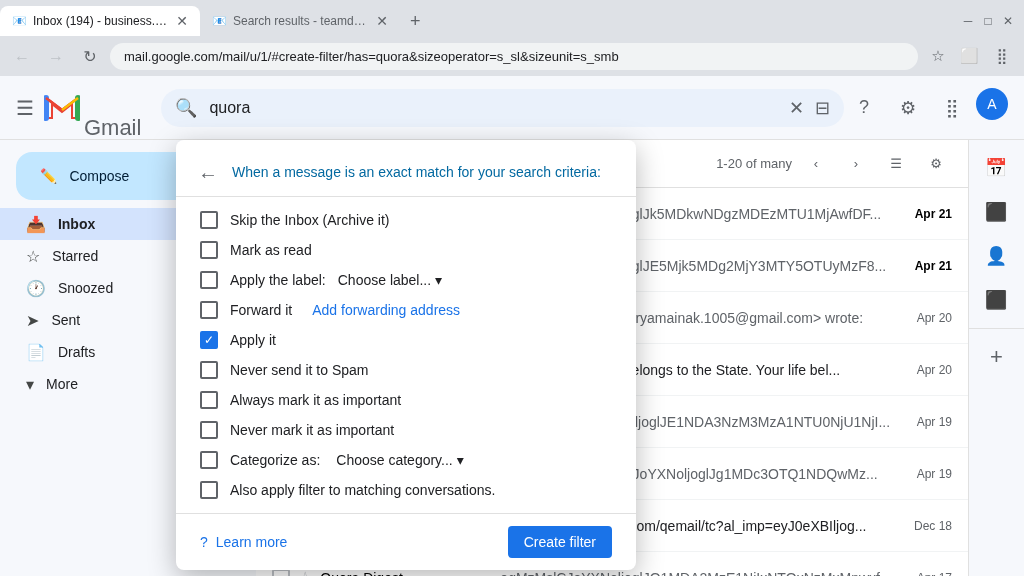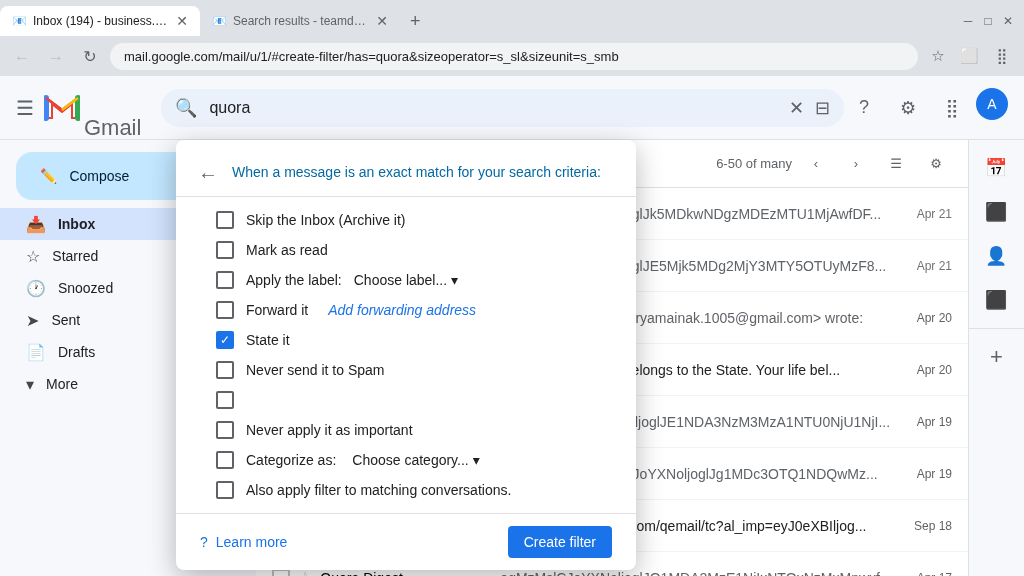--- a/index.html
+++ b/index.html
@@ -51,35 +51,35 @@
     .view-btn { width: 32px; height: 32px; border-radius: 50%; display: flex; align-items: center; justify-content: center; color: #5f6368; cursor: pointer; }
 
     .email-row { display: flex; align-items: center; padding: 0 16px; height: 52px; border-bottom: 1px solid #f1f3f4; cursor: pointer; position: relative; }
     .email-row.unread { font-weight: 600; background: #fff; }
     .email-row .cb { width: 18px; height: 18px; border: 2px solid #bdc1c6; border-radius: 2px; margin-right: 8px; flex-shrink: 0; }
     .email-row .star { color: #bdc1c6; margin-right: 8px; font-size: 16px; cursor: pointer; }
     .email-row .sender { width: 180px; overflow: hidden; text-overflow: ellipsis; white-space: nowrap; font-size: 14px; flex-shrink: 0; }
     .email-row .subject-snippet { flex: 1; overflow: hidden; text-overflow: ellipsis; white-space: nowrap; font-size: 14px; color: #202124; }
     .email-row .subject-snippet .snippet { color: #5f6368; font-weight: 400; }
     .email-row .date { font-size: 12px; color: #5f6368; margin-left: 8px; flex-shrink: 0; width: 50px; text-align: right; }
-    .email-row .date.bold { font-weight: 400; color: #737373; }
+    .email-row .date.bold { font-weight: 700; color: #000000; }
     .quora-highlight { color: #1a73e8; font-weight: 600; }
 
     
     .right-sidebar { width: 56px; display: flex; flex-direction: column; align-items: center; padding: 8px 0; border-left: 1px solid #e0e0e0; gap: 4px; }
     .right-icon { width: 40px; height: 40px; border-radius: 50%; display: flex; align-items: center; justify-content: center; color: #5f6368; cursor: pointer; font-size: 18px; }
     .right-icon.active { color: #1a73e8; }
 
     
     .dialog-overlay { position: absolute; top: 64px; left: 0; right: 0; bottom: 0; z-index: 100; pointer-events: none; }
     .filter-dialog { position: absolute; top: 0; left: 176px; width: 460px; background: #fff; border-radius: 8px; box-shadow: 0 8px 28px rgba(0,0,0,0.28); pointer-events: all; }
     .dialog-header { display: flex; align-items: center; padding: 16px 16px 8px; gap: 8px; border-bottom: 1px solid #e0e0e0; }
     .dialog-back { font-size: 20px; color: #5f6368; cursor: pointer; width: 32px; height: 32px; display: flex; align-items: center; justify-content: center; border-radius: 50%; }
     .dialog-title { font-size: 14px; color: #0369a1; }
-    .dialog-body { padding: 8px 16px; }
+    .dialog-body { padding: 8px 0; }
     .filter-option { display: flex; align-items: center; padding: 6px 24px; gap: 12px; cursor: pointer; }
     .filter-checkbox { width: 18px; height: 18px; border: 2px solid #5f6368; border-radius: 2px; flex-shrink: 0; display: flex; align-items: center; justify-content: center; }
     .filter-checkbox.checked { background: #1a73e8; border-color: #1a73e8; color: white; font-size: 12px; }
     .filter-label { font-size: 14px; color: #202124; }
     .filter-link { color: #1a73e8; font-size: 14px; text-decoration: none; cursor: pointer; }
     .filter-select { display: flex; align-items: flex-start; gap: 4px; }
     .filter-select-btn { border: none; background: transparent; font-size: 14px; color: #202124; cursor: pointer; display: flex; align-items: center; gap: 2px; }
     .dialog-footer { display: flex; align-items: center; padding: 12px 24px; border-top: 1px solid #e0e0e0; }
     .learn-more { display: flex; align-items: center; gap: 8px; color: #1a73e8; font-size: 14px; cursor: pointer; }
     .create-filter-btn { margin-left: auto; background: #1a73e8; color: white; border: none; border-radius: 4px; padding: 8px 16px; font-size: 14px; cursor: pointer; font-weight: 500; }
@@ -191,21 +191,21 @@
     </div>
 
     <div class="email-list">
 
       <div class="email-list-header">
         <div class="checkbox"></div>
         <div class="icon-btn">▾</div>
         <div class="icon-btn">↻</div>
         <div class="icon-btn">⋮</div>
         <div class="page-info">
-          <span>6-50 of many</span>
+          <span>1-20 of many</span>
           <div class="view-btn">‹</div>
           <div class="view-btn">›</div>
           <div class="view-btn">☰</div>
           <div class="view-btn">⚙</div>
         </div>
       </div>
 
       <div class="email-row unread">
         <div class="cb"></div>
         <span class="star">☆</span>
@@ -246,21 +246,21 @@
         <span class="star">☆</span>
         <span class="sender">Quora Digest</span>
         <span class="subject-snippet"><span class="snippet">eyJ0eXBIljogMzMslCJoYXNoljoglJg1MDc3OTQ1NDQwMz...</span></span>
         <span class="date">Apr 19</span>
       </div>
       <div class="email-row">
         <div class="cb"></div>
         <span class="star">☆</span>
         <span class="sender">Quora Digest</span>
         <span class="subject-snippet">owi...? - www.<span class="quora-highlight">quora</span>.com/qemail/tc?al_imp=eyJ0eXBIljog...</span>
-        <span class="date">Sep 18</span>
+        <span class="date">Dec 18</span>
       </div>
       <div class="email-row">
         <div class="cb"></div>
         <span class="star">☆</span>
         <span class="sender">Quora Digest</span>
         <span class="subject-snippet"><span class="snippet">ogMzMslCJoYXNoljoglJQ1MDA2MzE1NjIxNTQxNzMxMnwxf...</span></span>
         <span class="date">Apr 17</span>
       </div>
 
     </div>
@@ -300,40 +300,41 @@
           <div class="filter-checkbox"></div>
           <span class="filter-label">Apply the label:</span>
           <span class="filter-select">
             <button class="filter-select-btn">Choose label... ▾</button>
           </span>
         </div>
 
         <div class="filter-option">
           <div class="filter-checkbox"></div>
           <span class="filter-label">Forward it</span>
-          <span style="margin-left:8px;font-style:italic;" class="filter-link">Add forwarding address</span>
+          <span style="margin-left:8px;" class="filter-link">Add forwarding address</span>
         </div>
 
         <div class="filter-option">
           <div class="filter-checkbox checked">✓</div>
-          <span class="filter-label">State it</span>
+          <span class="filter-label">Apply it</span>
         </div>
 
         <div class="filter-option">
           <div class="filter-checkbox"></div>
           <span class="filter-label">Never send it to Spam</span>
         </div>
 
         <div class="filter-option">
           <div class="filter-checkbox"></div>
-        </div>
-
-        <div class="filter-option">
-          <div class="filter-checkbox"></div>
-          <span class="filter-label">Never apply it as important</span>
+          <span class="filter-label">Always mark it as important</span>
+        </div>
+
+        <div class="filter-option">
+          <div class="filter-checkbox"></div>
+          <span class="filter-label">Never mark it as important</span>
         </div>
 
         <div class="filter-option">
           <div class="filter-checkbox"></div>
           <span class="filter-label">Categorize as:</span>
           <span class="filter-select" style="margin-left:4px;">
             <button class="filter-select-btn">Choose category... ▾</button>
           </span>
         </div>
 

